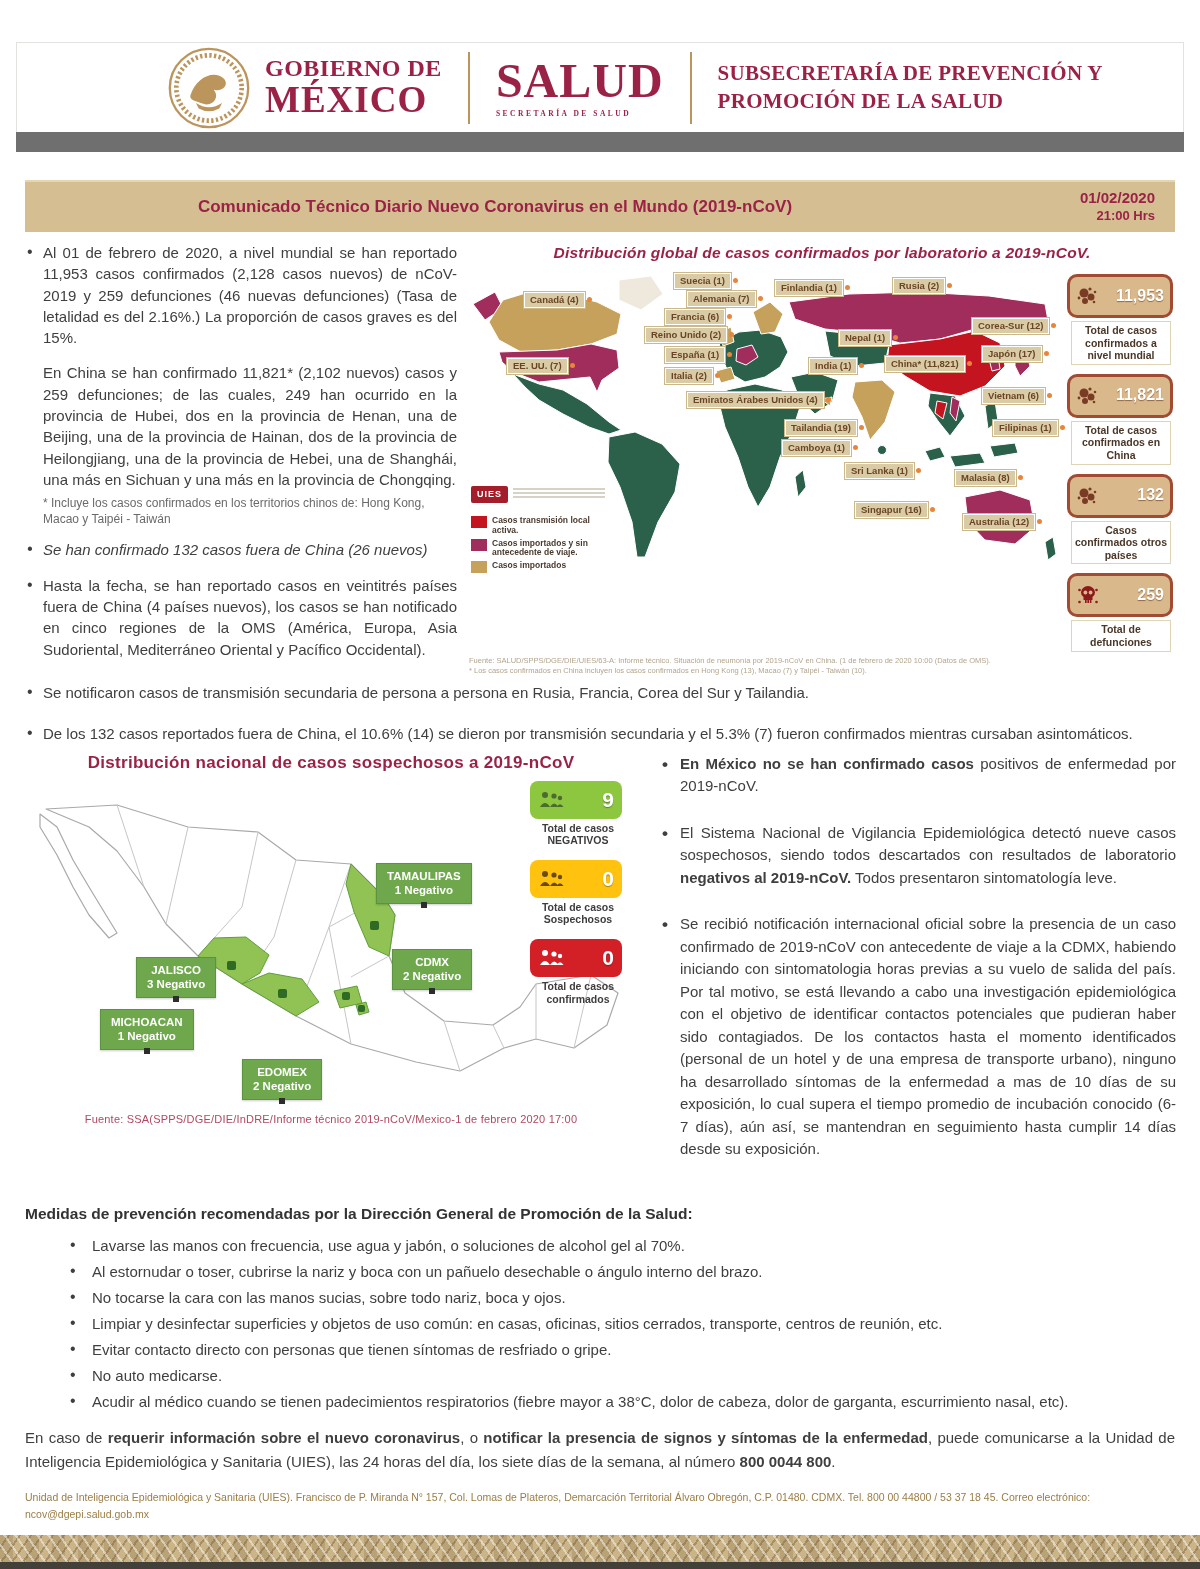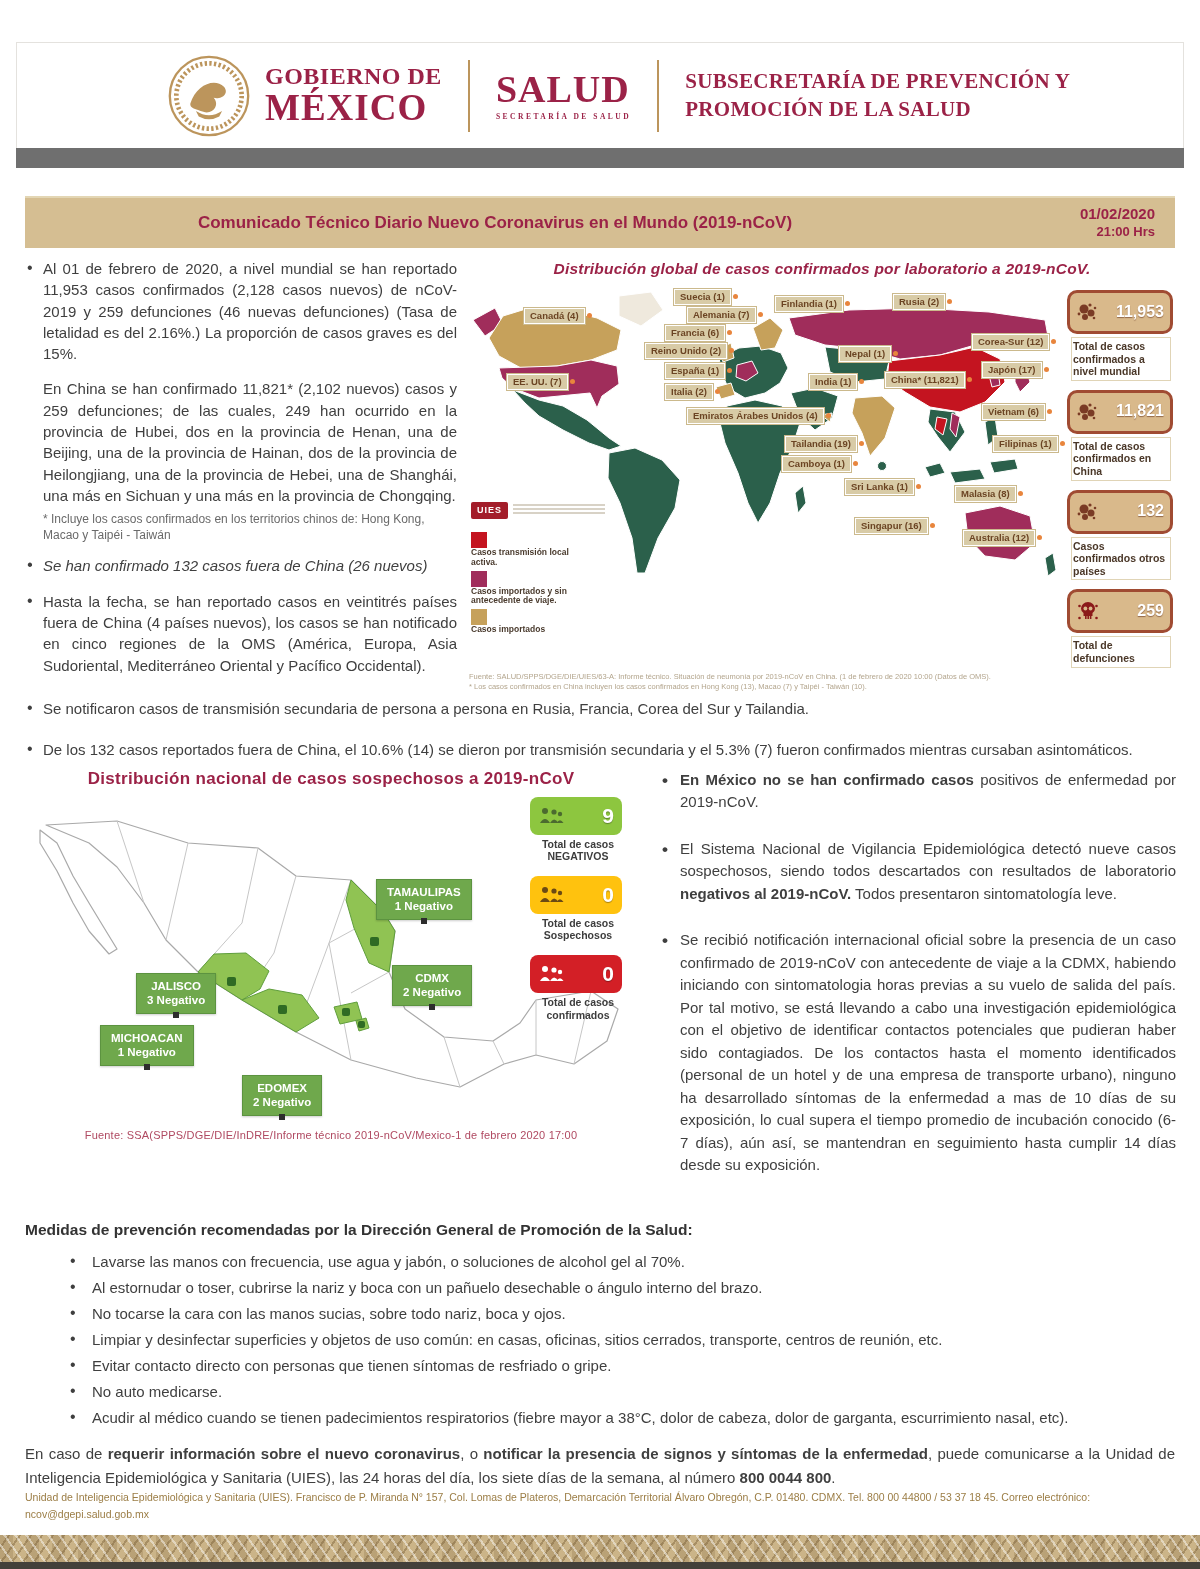--- a/index.html
+++ b/index.html
@@ -1,28 +1,28 @@
 <!DOCTYPE html>
 <html><head>
 <meta charset="utf-8">
 <style>
   * { margin:0; padding:0; box-sizing:border-box; }
   body { background:#ffffff; font-family:"Liberation Sans", sans-serif; }
   .page { position:relative; width:1200px; height:1569px; background:#fff; overflow:hidden; margin:0 auto; }
 
   
-  .header-box { margin:42px 16px 0; height:106px; border:1px solid #e4e2de; border-bottom:none;
+  .header-box { margin:42px 16px 0; height:90px; border:1px solid #e4e2de; border-bottom:none;
     display:flex; align-items:center; padding-left:150px; }
   .seal { width:84px; height:84px; flex:0 0 84px; }
   .gov-text { margin-left:14px; color:#9B2247; font-family:"Liberation Serif", serif; font-weight:bold; line-height:1.02; }
   .gov-line1 { font-size:24px; letter-spacing:.5px; }
   .gov-line2 { font-size:37px; letter-spacing:1px; }
   .hdr-div { width:2px; height:72px; background:#BC955C; margin:0 26px; }
   .salud-block { color:#9B2247; font-family:"Liberation Serif", serif; text-align:left; }
-  .salud-main { font-size:38px; font-weight:bold; letter-spacing:1px; line-height:1; }
+  .salud-main { font-size:48px; font-weight:bold; letter-spacing:1px; line-height:1; }
   .salud-sub { font-size:7.5px; font-weight:bold; letter-spacing:2.5px; margin-top:4px; }
   .subsec-block { color:#9B2247; font-family:"Liberation Serif", serif; font-weight:bold; font-size:21px; line-height:1.3; letter-spacing:.3px; }
 
   .gray-bar { margin:0 16px; height:20px; background:#6F6F6F; }
 
   
   .title-bar { margin:28px 25px 0; height:52px; background:#D5BE92; position:relative;
     display:flex; align-items:center; border-top:2px solid #e3d6b4; }
   .doc-title { flex:1; text-align:center; padding-right:210px; color:#9B2247; font-weight:bold; font-size:17px; }
   .date-block { position:absolute; right:20px; top:7px; text-align:right; color:#9B2247; font-weight:bold; }
@@ -34,32 +34,32 @@
   .world-panel { float:right; width:706px; margin-left:12px; }
   .world-title { text-align:center; font-weight:bold; font-style:italic; font-size:15.5px; color:#9B2247; margin-bottom:6px; letter-spacing:.2px; }
   .world-body { display:flex; }
   .map-area { position:relative; width:592px; height:322px; flex:0 0 592px; }
   .map-area svg.worldmap { position:absolute; inset:0; }
   .map-label { position:absolute; background:#D8CBA6; border:1px solid #fff; box-shadow:0 0 0 1px #cbb98c;
     color:#6b4423; font-size:9.5px; font-weight:bold; padding:2px 5px; white-space:nowrap; line-height:1.1; z-index:3; }
   .map-label::after { content:""; position:absolute; right:-8px; top:50%; margin-top:-3px; width:5px; height:5px;
     border-radius:50%; background:#E8853D; }
   .legend { position:absolute; left:2px; top:246px; z-index:3; }
-  .legend-row { display:flex; align-items:flex-start; margin-bottom:3px;flex-direction:column; }
+  .legend-row { display:flex; align-items:flex-start; margin-bottom:3px; }
   .legend-swatch { width:16px; height:12px; margin-right:5px; flex:0 0 16px; }
   .legend-label { font-size:8.5px; font-weight:bold; color:#4a3b2e; line-height:1.15; width:110px; }
   .uies-logo { position:absolute; left:2px; top:216px; display:flex; align-items:center; z-index:3; }
   .uies-box { background:#A31D2A; color:#fff; font-size:9px; font-weight:bold; padding:2px 6px; border-radius:2px; letter-spacing:1px; }
   .uies-lines { margin-left:5px; }
   .uies-lines div { width:92px; height:2px; background:#d8d2c6; margin-bottom:2px; }
   .wstats { width:108px; margin-left:6px; display:flex; flex-direction:column; gap:9px; margin-top:4px; }
   .wstat-badge { width:106px; height:44px; background:#D9B98B; border:3px solid #A04B32; border-radius:10px;
     display:flex; align-items:center; padding:0 6px; }
   .wstat-badge .num { flex:1; text-align:right; color:#fff; font-weight:bold; font-size:16px; text-shadow:0 1px 1px rgba(90,40,20,.55); }
-  .wstat-caption { margin:3px auto 0; width:100px; background:#fff; border:1px solid #e0d4b6; text-align:left;
+  .wstat-caption { margin:3px auto 0; width:100px; background:#fff; border:1px solid #e0d4b6; text-align:center;
     font-size:10.5px; font-weight:bold; color:#4a3728; line-height:1.2; padding:2px 1px; }
   .world-source { margin-top:4px; font-size:7.5px; color:#b3a58d; line-height:1.35; }
 
   .bullet { position:relative; padding-left:18px; text-align:justify; }
   .bullet::before { content:"\2022"; position:absolute; left:2px; top:-1px; font-size:16px; color:#3f3f3f; }
   .b1 { margin-bottom:14px; }
   .p2 { margin-left:18px; margin-bottom:6px; text-align:justify; }
   .fn { margin-left:18px; font-size:12px; color:#6a6a6a; line-height:1.3; margin-bottom:12px; }
   .b3 { margin-bottom:14px;font-style:italic; }
   .b5 { margin-top:22px; }

